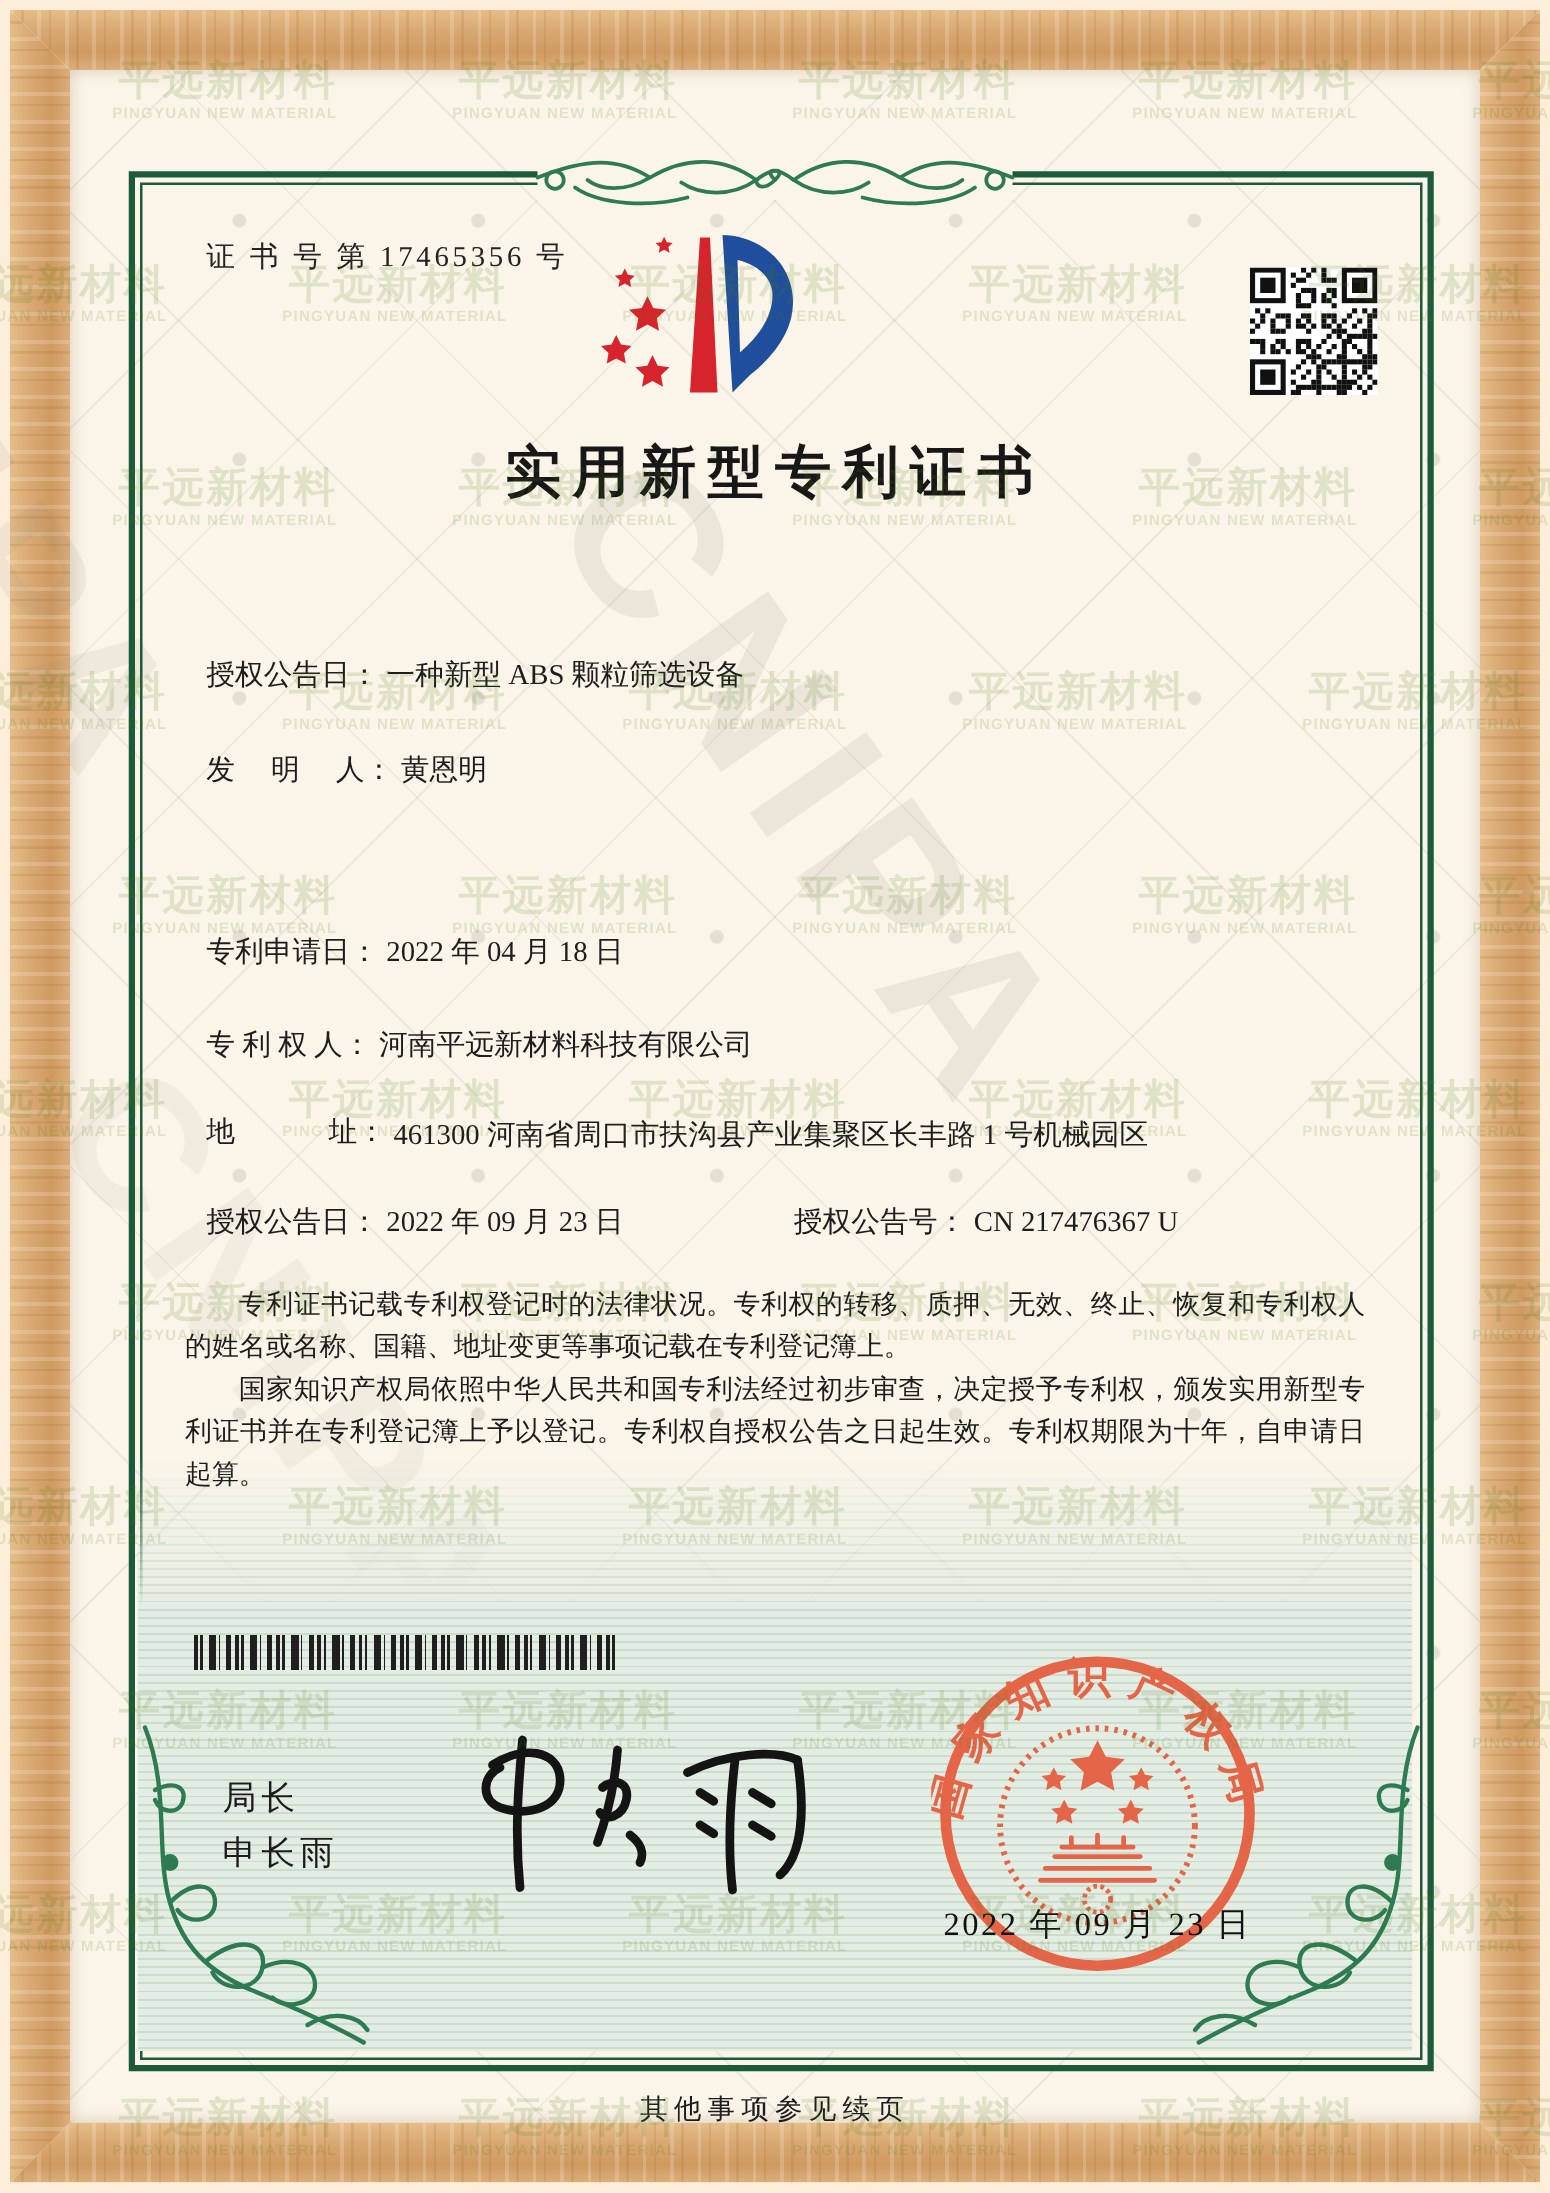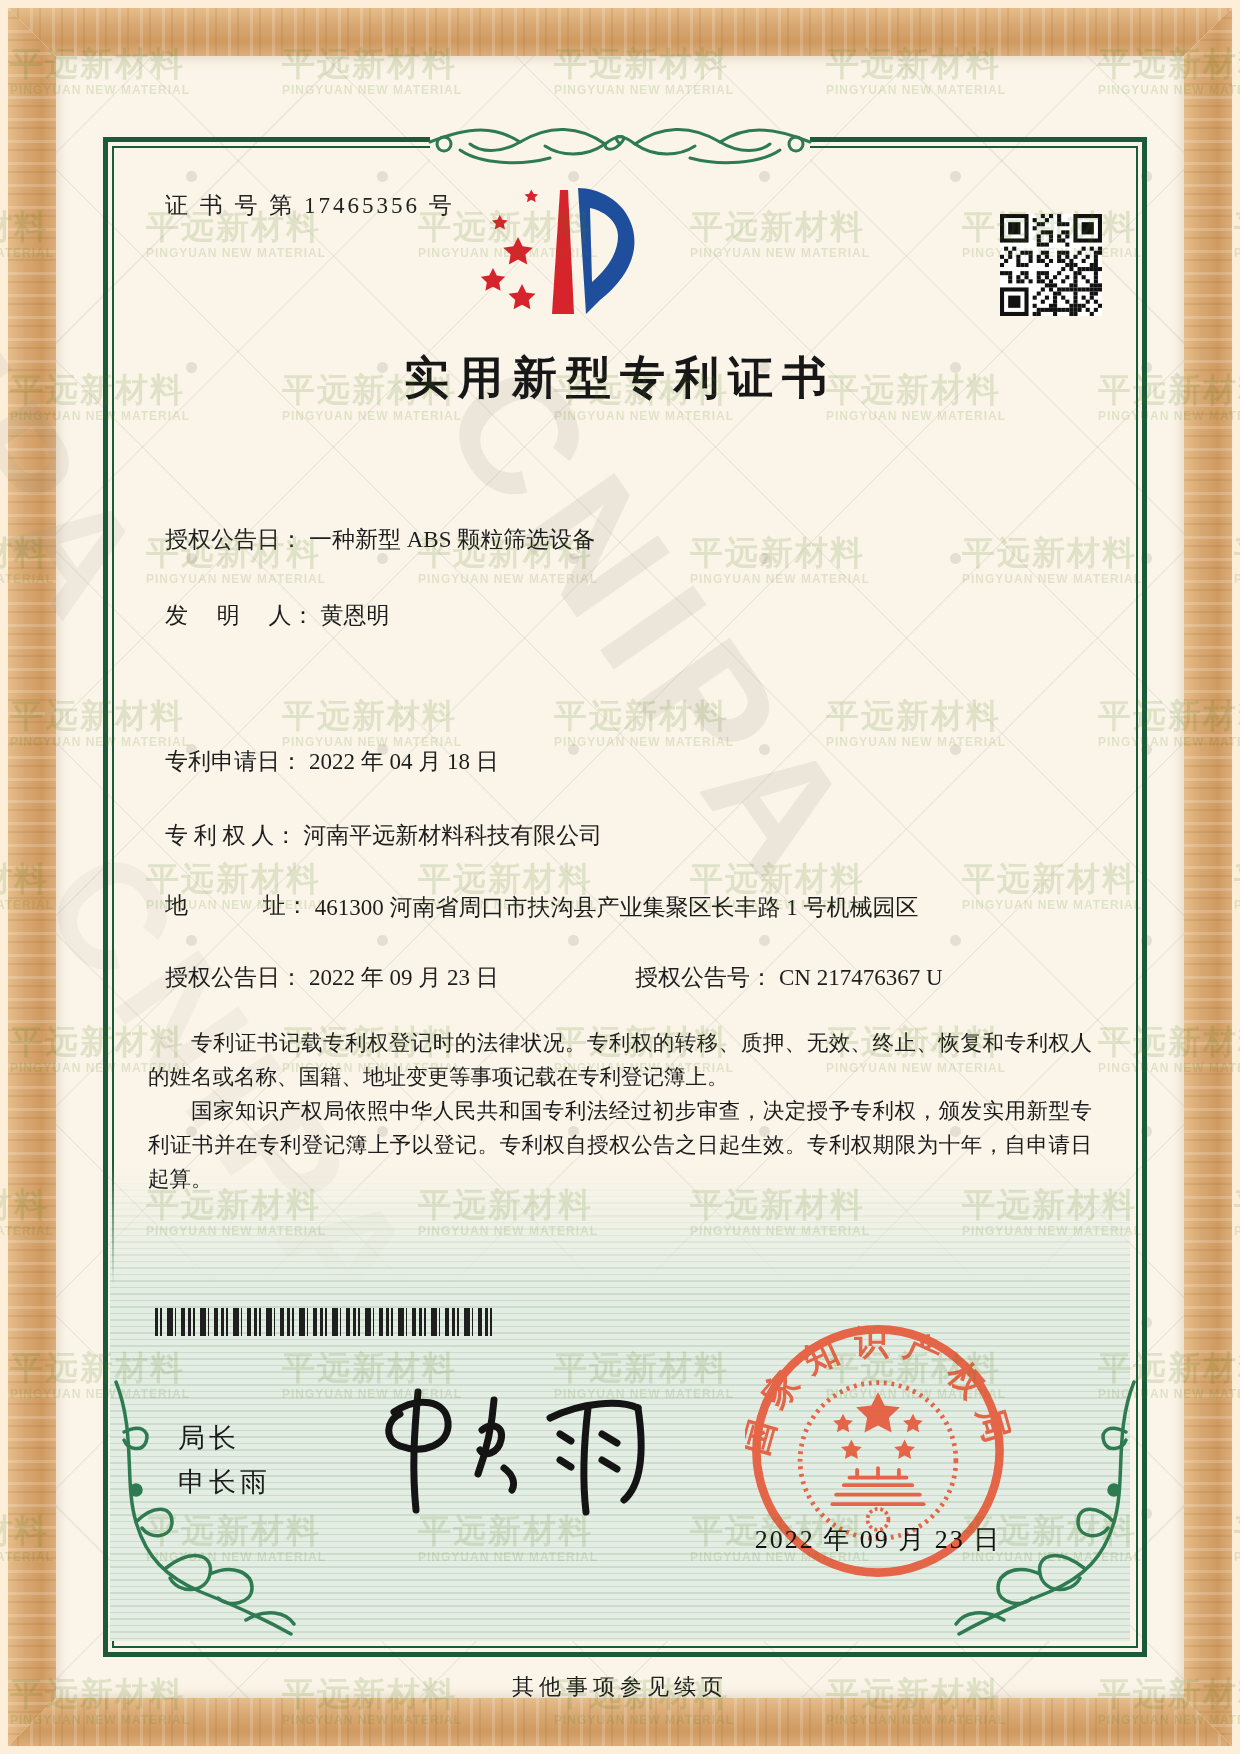--- a/index.html
+++ b/index.html
@@ -76,21 +76,21 @@
             font-size:22px;color:#1c1c1c;letter-spacing:5px;}
 
   
   .orn{position:absolute;z-index:5;}
   .orn-top{left:400px;top:106px;}
   .orn-bl{left:106px;top:1372px;}
   .orn-br{left:944px;top:1372px;transform:scaleX(-1);}
 
   
   .wm-layer{position:absolute;inset:0;z-index:8;pointer-events:none;overflow:hidden;}
-  .wm{position:absolute;width:260px;text-align:left;color:#4d7c0f;opacity:.15;}
+  .wm{position:absolute;width:260px;text-align:right;color:#4d7c0f;opacity:.15;}
   .wm1{font-size:33px;font-weight:bold;letter-spacing:2px;
        font-family:"Liberation Sans","DejaVu Sans",sans-serif;}
   .wm2{font-size:12px;font-weight:bold;letter-spacing:1px;margin-top:-4px;
        font-family:"Liberation Sans","DejaVu Sans",sans-serif;}
   .cnipa{position:absolute;font-family:"Liberation Sans","DejaVu Sans",sans-serif;
          font-weight:bold;color:#90887c;pointer-events:none;z-index:3;}
   .cnipa.c1{left:560px;top:330px;font-size:165px;letter-spacing:18px;opacity:.13;
             transform:rotate(55deg);transform-origin:0 0;}
   .cnipa.c2{left:-120px;top:120px;font-size:150px;letter-spacing:16px;opacity:.10;
             transform:rotate(55deg);transform-origin:0 0;}

